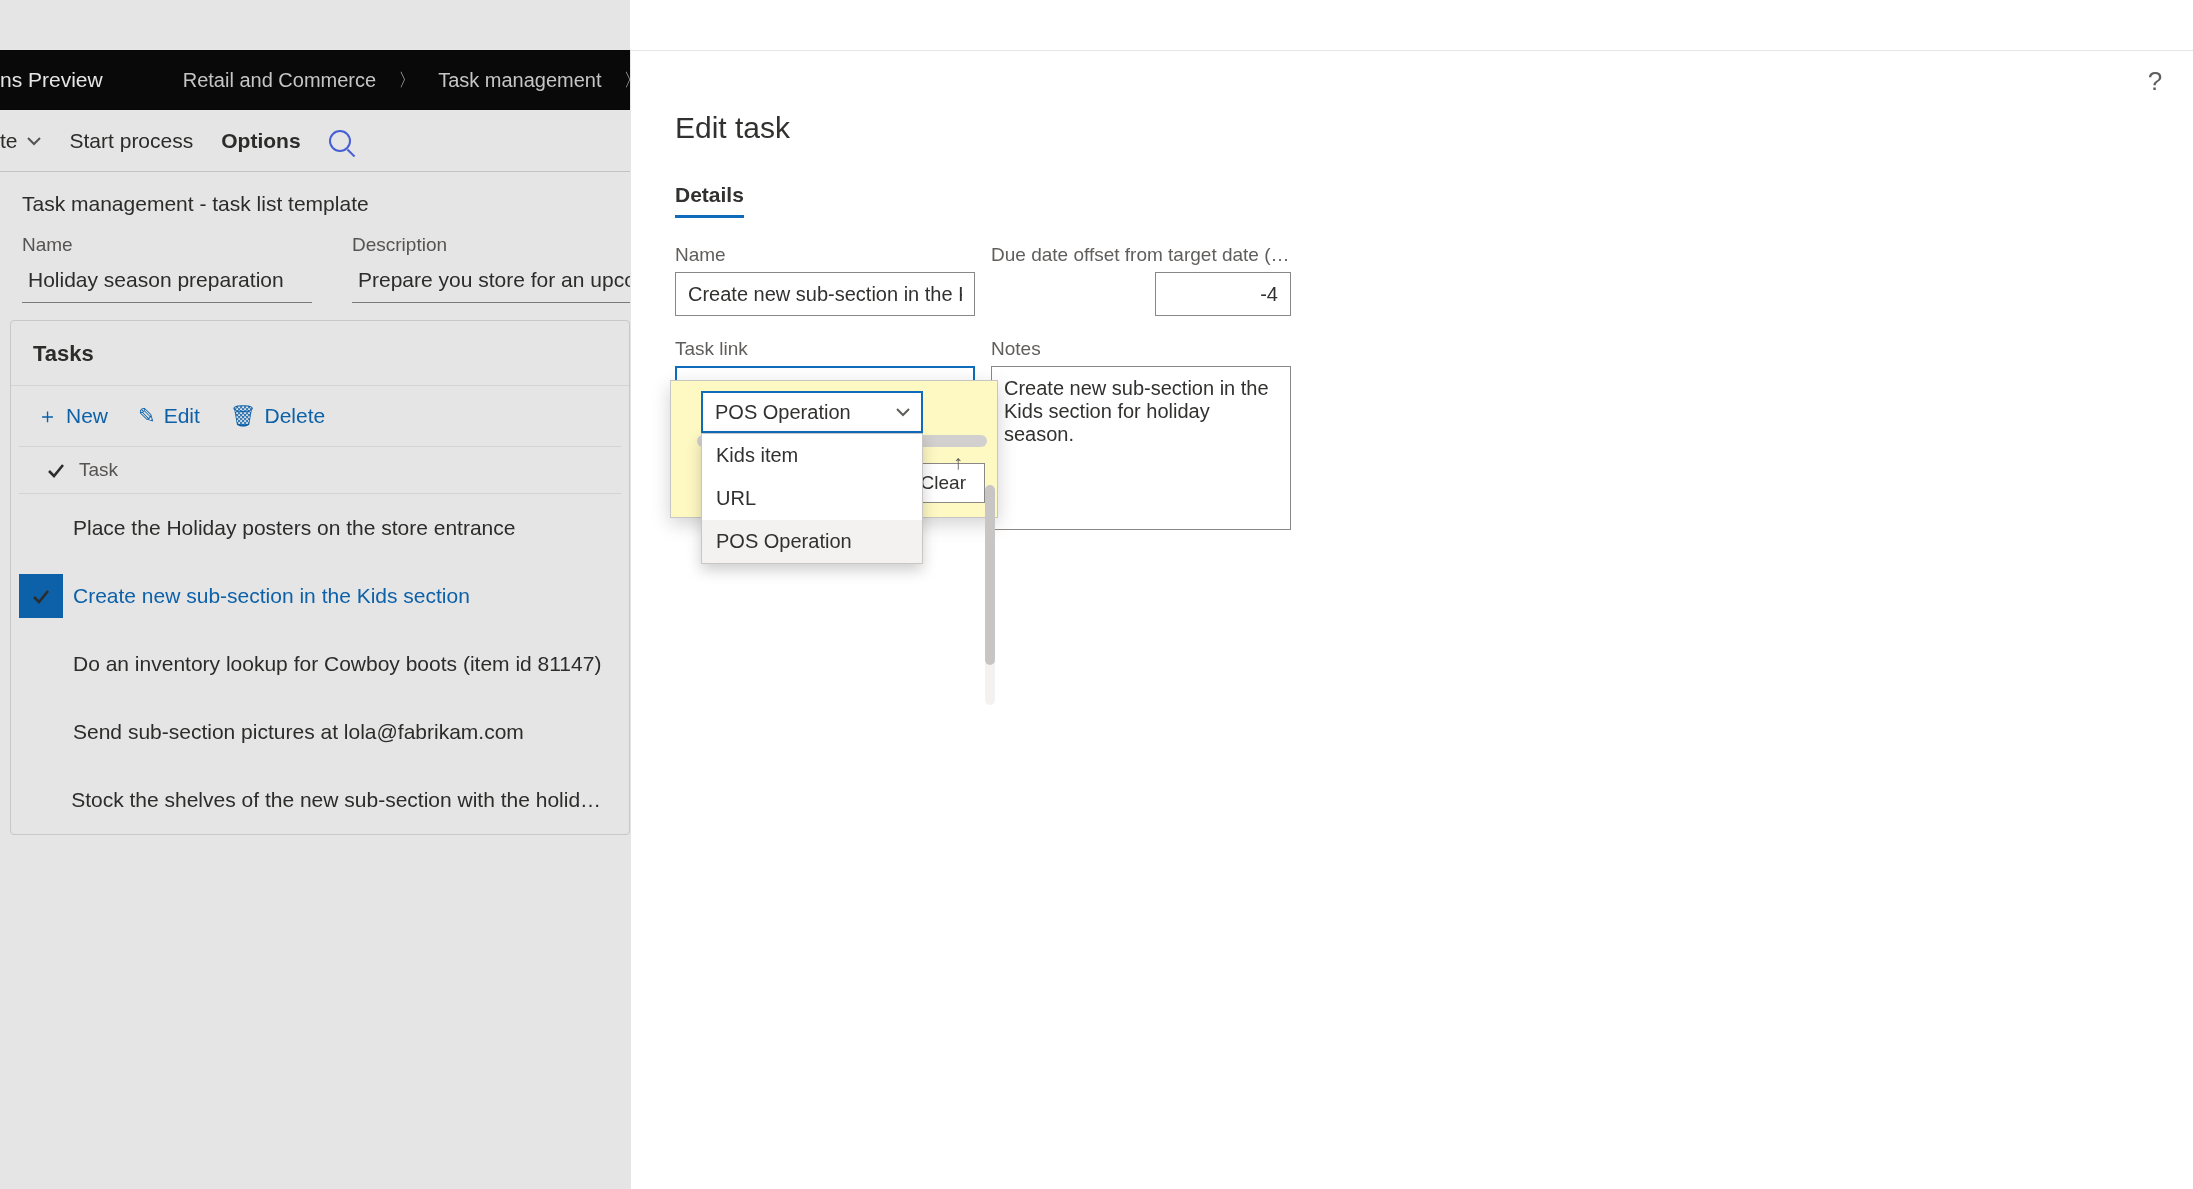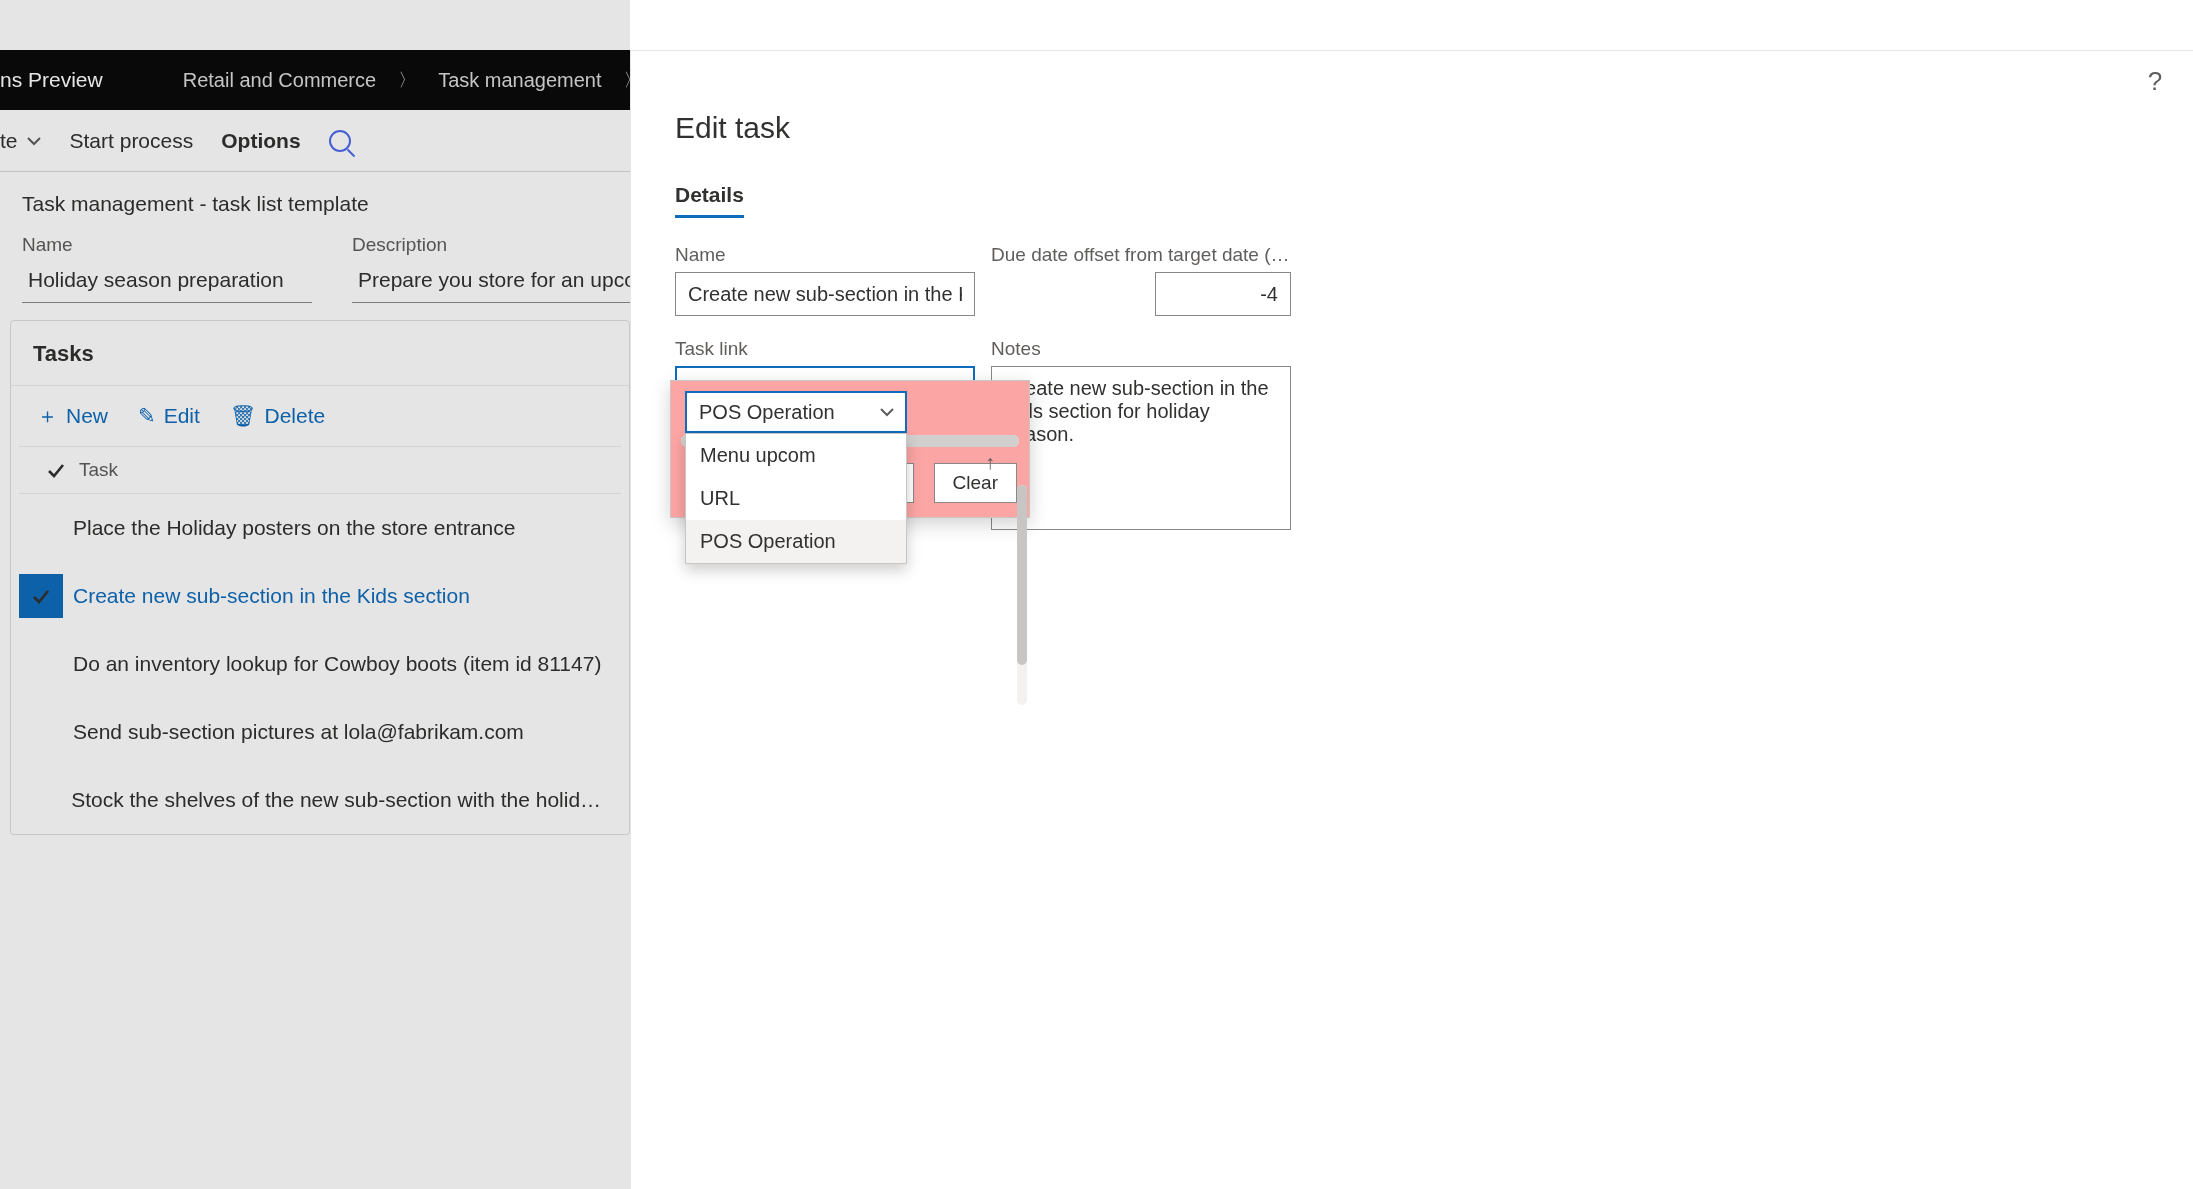--- a/index.html
+++ b/index.html
@@ -160,25 +160,26 @@
   .notes {
     width: 300px; height: 164px;
     border: 1px solid #8a8886;
     font-size: 20px; padding: 10px 12px; color:#323130;
     resize: none; font-family: inherit;
   }
 
   .lookup {
     position: absolute;
     left: 670px; top: 380px;
-    width: 360px;
-    background: #fca5a5;
+    width: 328px;
+    background: #fef9c3;
     border: 1px solid #c8c6c4;
     box-shadow: 0 6px 18px rgba(0,0,0,0.18);
     z-index: 50;
+    padding-left: 16px;
   }
   .lookup-inner { padding: 10px 10px 0 10px; position: relative;}
   .type-select {
     position: relative;
     width: 222px; height: 42px;
     border: 2px solid #0f6cbd;
     display:flex; align-items:center; padding: 0 12px;
     font-size: 20px; color:#323130;
     margin: 0 0 0 4px;
     background:#fff;
@@ -391,21 +392,21 @@
 <div class="lookup">
   <div class="lookup-inner">
     <div class="type-select">
       <span>POS Operation</span>
       <svg class="caret" style="position:absolute;right:10px;">
           <path d="M2 5 L8 11 L14 5"></path>
         </svg>
     </div>
 
     <div class="type-dd" id="type-dd">
-        <div class="type-dd-item">Menu upcom</div>
+        <div class="type-dd-item">Kids item</div>
         <div class="type-dd-item">URL</div>
         <div class="type-dd-item hover">POS Operation</div>
       </div>
 
     <div class="sort-arrow">↑</div>
 
 
     <div class="vscroll">
       <div class="thumb"></div>
     </div>

